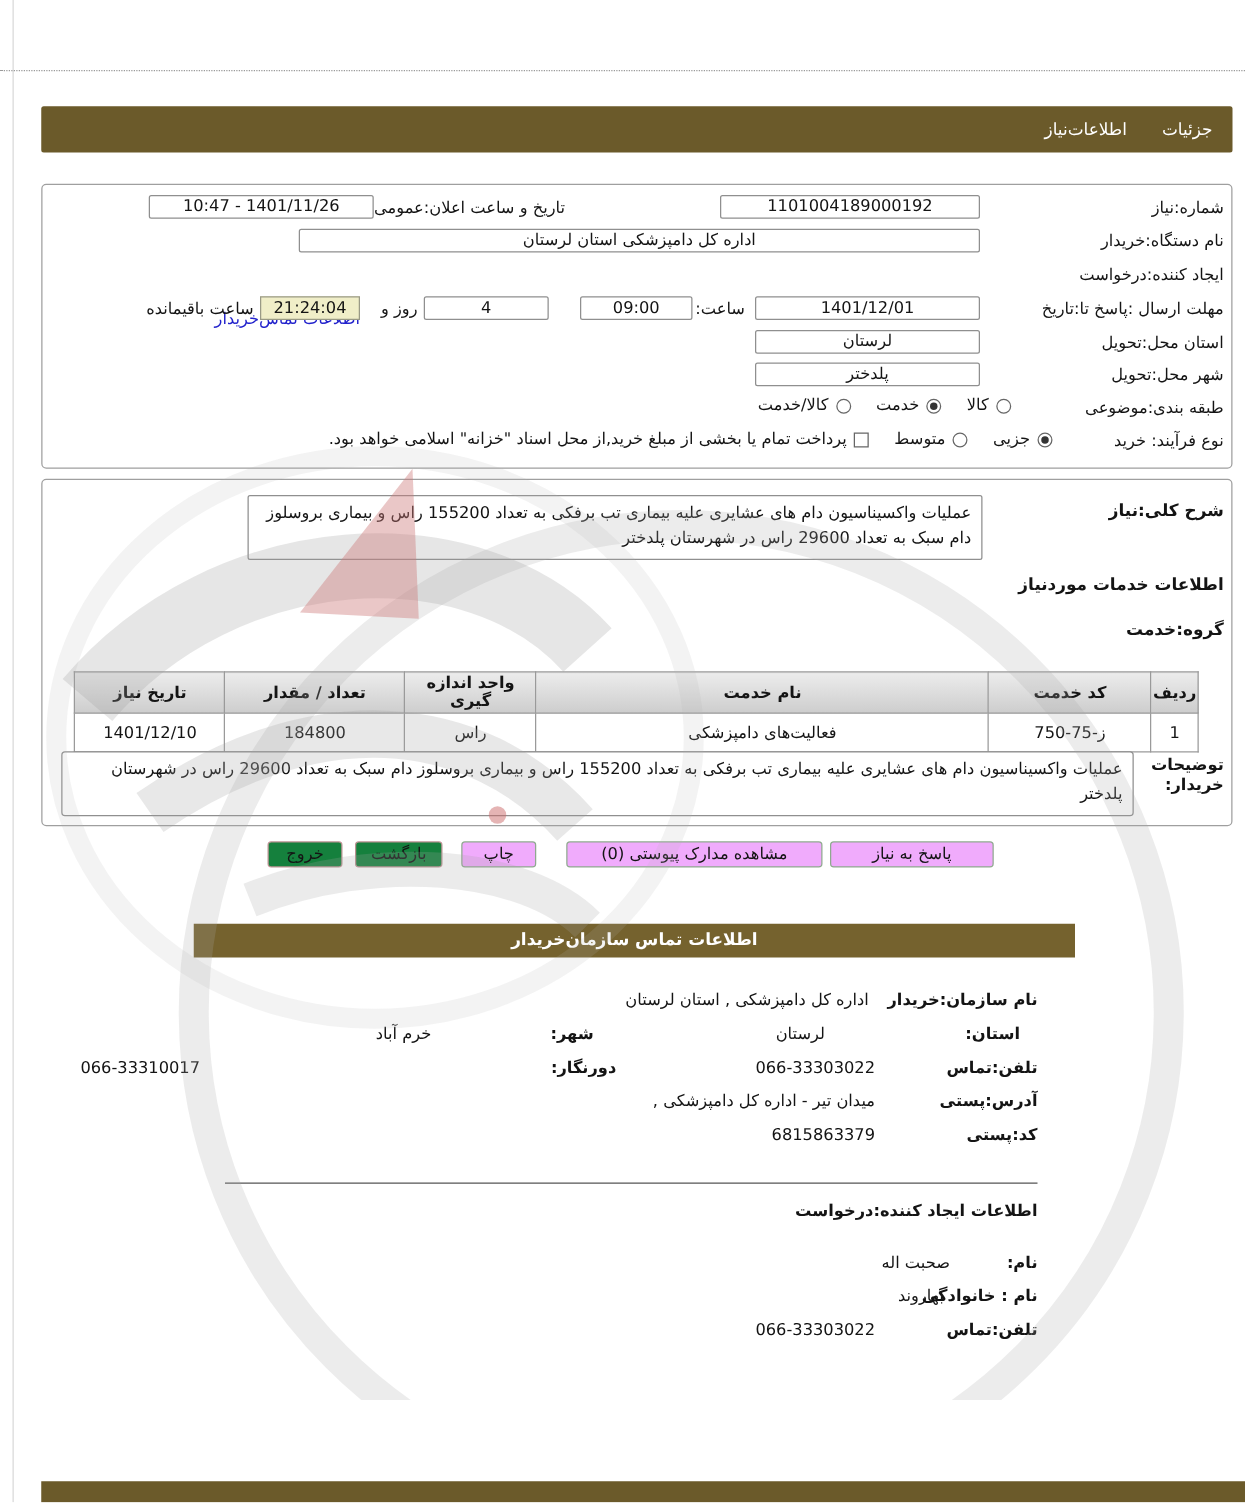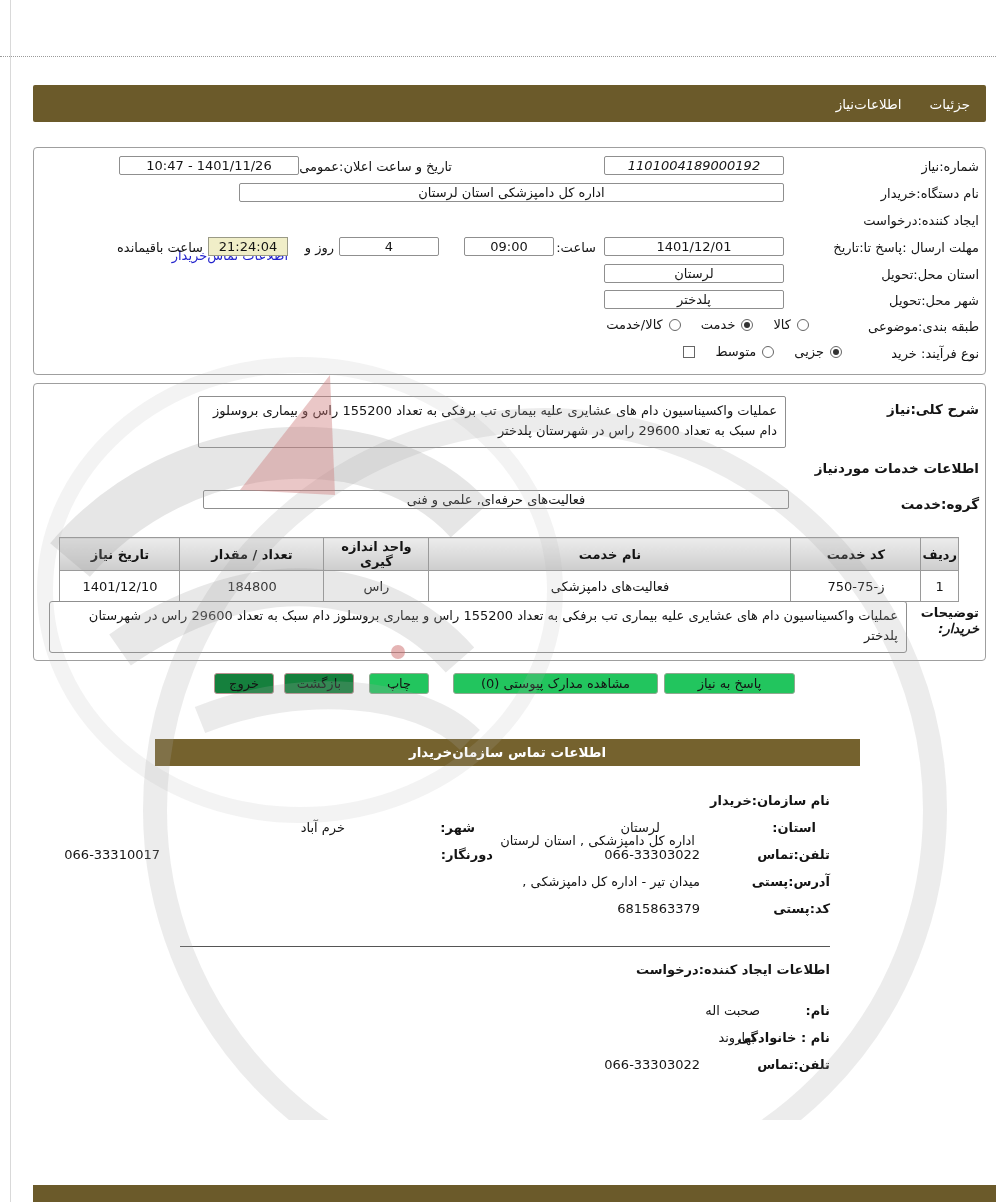--- a/index.html
+++ b/index.html
@@ -47,21 +47,21 @@
   .gtable { position:absolute; }
   .gtable table { border-collapse:collapse; table-layout:fixed; direction:rtl; }
   .gtable th { background:linear-gradient(#ececec,#cdcdcd); border:1px solid #9a9a9a;
                height:25px; font-size:13px; font-weight:bold; text-align:center; }
   .gtable td { background:#fff; border:1px solid #9a9a9a; height:28px; font-size:13px;
                text-align:center; }
 
   .btn { position:absolute; height:21px; border:1px solid #7f8f7f; border-radius:3px;
          font-size:13px; display:flex; align-items:center; justify-content:center;
          box-sizing:border-box; cursor:pointer; white-space:nowrap; }
-  .btn.green { background:#22c55e; border-color:#8fa98f; }
+  .btn.green { background:#f0abfc; border-color:#8fa98f; }
   .btn.pink  { background:#15803d; border-color:#bb9292; }
 
   .bar2 { position:absolute; top:739px; left:155px; width:705px; height:27px;
           background:#75622e; color:#fff; font-weight:bold; text-align:center;
           line-height:27px; font-size:13.5px; }
 
   .divider { position:absolute; top:946px; left:180px; width:650px; border-top:1px solid #555; }
 
   .footer-bar { position:absolute; top:1185px; left:33px; width:963px; height:17px; background:#6b5a2a; }
 
@@ -77,21 +77,21 @@
   <div class="topdots"></div>
 
   <div class="tabbar">
     <span class="tab">جزئیات</span>
     <span class="tab">اطلاعات‌نیاز</span>
   </div>
 
   <div class="panel" style="top:147px; height:228px;">
 
     <span class="lbl" style="right:6px; top:11px;">شماره:نیاز</span>
-    <div class="inp ctr ltr" style="right:201px; top:8px; width:180px;font-style:italic;">1101004189000192</div>
+    <div class="inp ctr ltr" style="right:201px; top:8px; width:208px;">1101004189000192</div>
     <span class="lbl" style="right:533px; top:11px;">تاریخ و ساعت اعلان:عمومی</span>
     <div class="inp ctr ltr" style="right:686px; top:8px; width:180px;">10:47 - 1401/11/26</div>
 
     <span class="lbl" style="right:6px; top:38px;">نام دستگاه:خریدار</span>
     <div class="inp rt" style="right:201px; top:35px; width:545px;">اداره کل دامپزشکی استان لرستان</div>
 
     <span class="lbl" style="right:6px; top:65px;">ایجاد کننده:درخواست</span>
     <span class="lbl link" style="right:697px; top:80px;margin-top:20px;">اطلاعات تماس‌خریدار</span>
 
     <span class="lbl" style="right:6px; top:92px;">مهلت ارسال :پاسخ تا:تاریخ</span>
@@ -119,32 +119,32 @@
       <span>کالا/خدمت</span>
     </div>
 
     <span class="lbl" style="right:6px; top:198px;">نوع فرآیند: خرید</span>
     <div class="optrow" style="right:143px; top:196px;">
       <span class="radio on"></span>
       <span class="optlbl">جزیی</span>
       <span class="radio"></span>
       <span class="optlbl">متوسط</span>
       <span class="chk"></span>
+      <span>پرداخت تمام یا بخشی از مبلغ خرید,از محل اسناد "خزانه" اسلامی خواهد بود.</span>
     </div>
   </div>
 
   <div class="panel" style="top:383px; height:278px;">
 
     <span class="lbl b" style="right:6px; top:17px; font-size:13.5px;">شرح کلی:نیاز</span>
     <div class="txt" style="right:199px; top:12px; width:588px; height:52px;">عملیات واکسیناسیون دام های عشایری علیه بیماری تب برفکی به تعداد 155200 راس و بیماری بروسلوز دام سبک به تعداد 29600 راس در شهرستان پلدختر</div>
 
     <span class="lbl b" style="right:6px; top:76px; font-size:13.5px;">اطلاعات خدمات موردنیاز</span>
 
     <span class="lbl b" style="right:6px; top:112px; font-size:13.5px;">گروه:خدمت</span>
-    <div class="inp rt" style="right:196px; top:106px; width:586px;">فعالیت‌های حرفه‌ای, علمی و فنی</div>
 
     <div class="gtable" style="right:26px; top:153px;">
       <table>
         <colgroup>
           <col style="width:34px">
             <col style="width:130px">
             <col style="width:362px">
           <col style="width:105px">
             <col style="width:144px">
             <col style="width:120px">
@@ -167,35 +167,35 @@
             <td>راس</td>
             <td>184800</td>
             <td class="ltr">1401/12/10</td>
           </tr>
         </tbody>
       </table>
     </div>
 
     <div class="lbl b" style="right:6px; top:221px; text-align:right;">
       <span style="display:block;">توضیحات</span>
-      <span style="display:block;font-style:italic;">خریدار:</span>
+      <span style="display:block;">خریدار:</span>
     </div>
     <div class="txt" style="right:78px; top:217px; width:858px; height:52px; border-radius:3px;">عملیات واکسیناسیون دام های عشایری علیه بیماری تب برفکی به تعداد 155200 راس و بیماری بروسلوز دام سبک به تعداد 29600 راس در شهرستان پلدختر</div>
   </div>
 
   <div class="btn green" style="right:201px; top:673px; width:131px;">پاسخ به نیاز</div>
   <div class="btn green" style="right:338px; top:673px; width:205px;">مشاهده مدارک پیوستی (0)</div>
   <div class="btn green" style="right:567px; top:673px; width:60px;">چاپ</div>
   <div class="btn pink" style="right:642px; top:673px; width:70px;">بازگشت</div>
   <div class="btn pink" style="right:722px; top:673px; width:60px;">خروج</div>
 
   <div class="bar2">اطلاعات تماس سازمان‌خریدار</div>
 
   <span class="lbl b" style="right:166px; top:793px;">نام سازمان:خریدار</span>
-  <span class="lbl" style="right:301px; top:793px;margin-top:40px;">اداره کل دامپزشکی , استان لرستان</span>
+  <span class="lbl" style="right:301px; top:793px;">اداره کل دامپزشکی , استان لرستان</span>
 
   <span class="lbl b" style="right:180px; top:820px;">استان:</span>
   <span class="lbl" style="right:336px; top:820px;">لرستان</span>
   <span class="lbl b" style="right:521px; top:820px;">شهر:</span>
   <span class="lbl" style="right:651px; top:820px;">خرم آباد</span>
 
   <span class="lbl b" style="right:166px; top:847px;">تلفن:تماس</span>
   <span class="lbl ltr" style="right:296px; top:847px;">066-33303022</span>
   <span class="lbl b" style="right:503px; top:847px;">دورنگار:</span>
   <span class="lbl ltr" style="right:836px; top:847px;">066-33310017</span>

